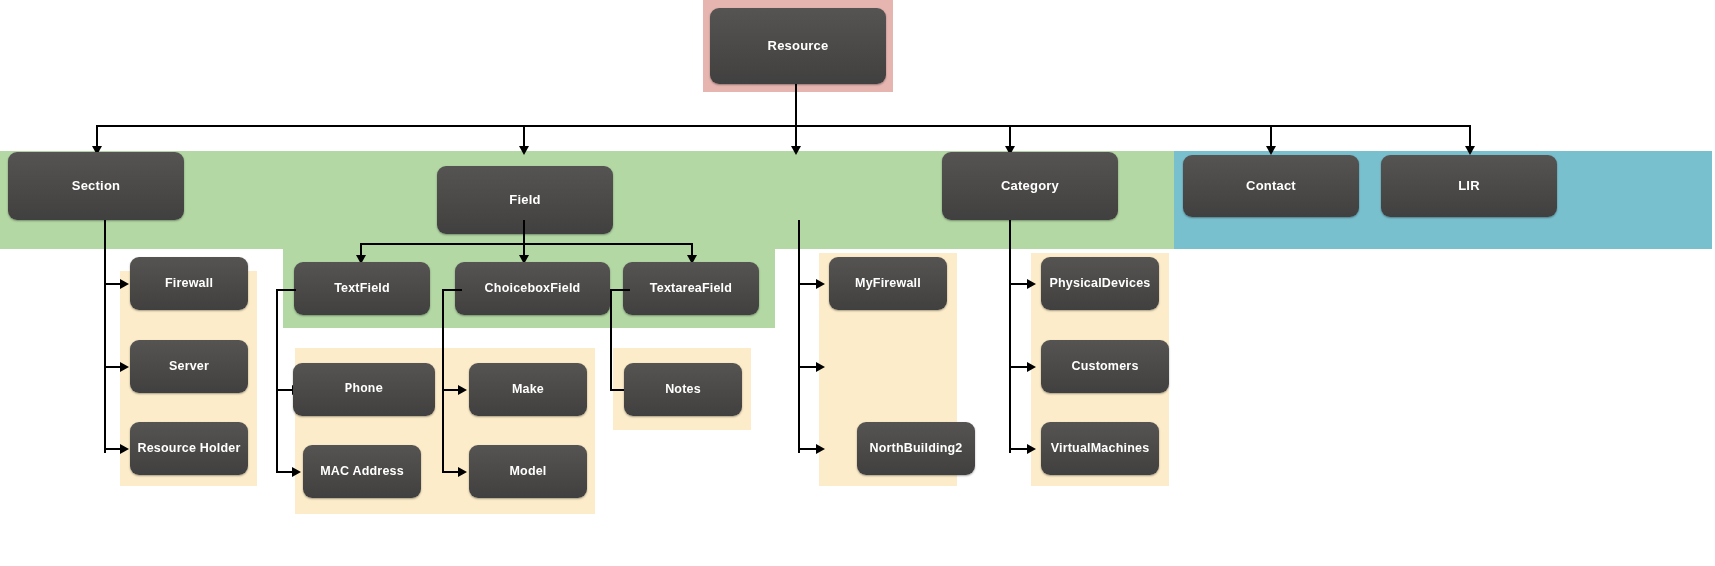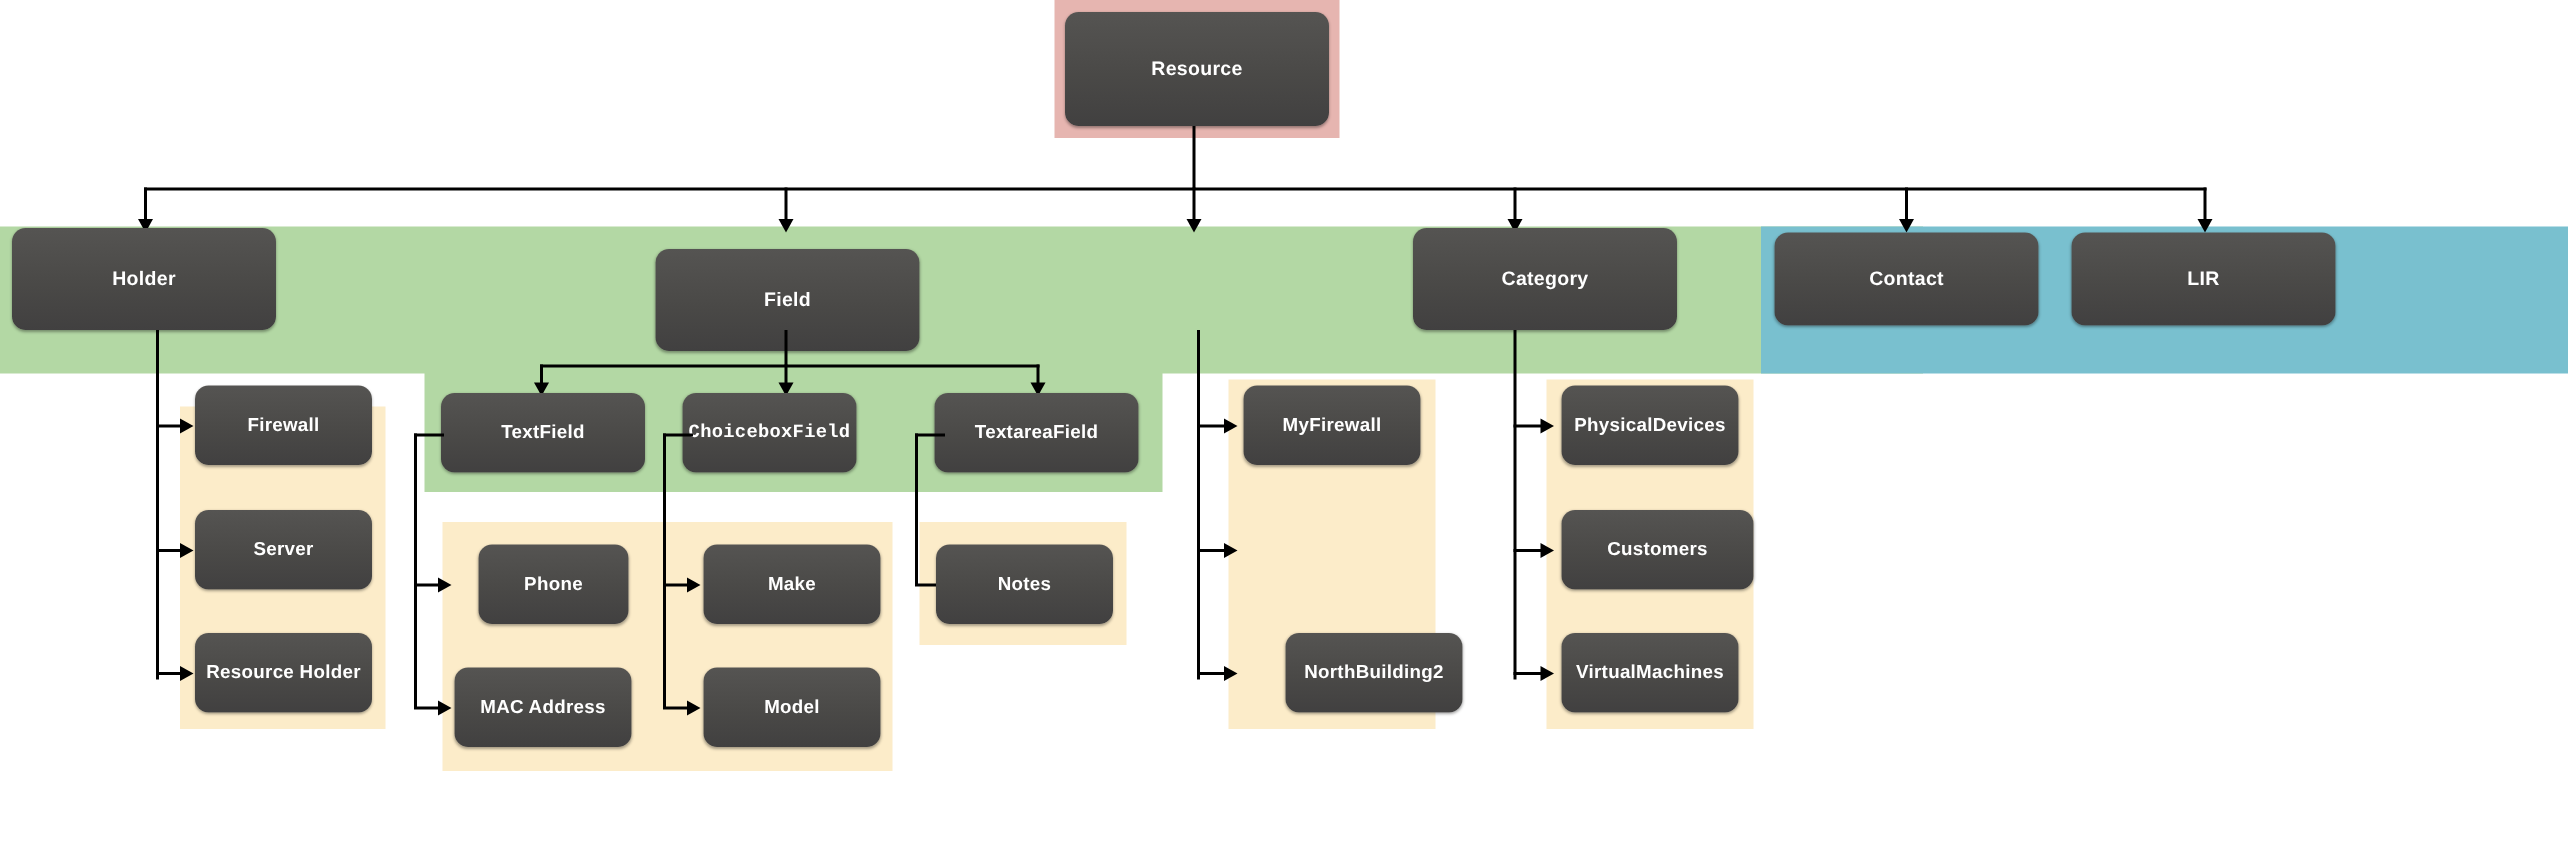--- a/index.html
+++ b/index.html
@@ -105,21 +105,21 @@
 
   <div class="edge v" style="left:1009px; top:125px; height:27px;"></div>
   <div class="arrow-down" style="left:1005px; top:146px;"></div>
 
   <div class="edge v" style="left:1270px; top:125px; height:27px;"></div>
   <div class="arrow-down" style="left:1266px; top:146px;"></div>
 
   <div class="edge v" style="left:1469px; top:125px; height:27px;"></div>
   <div class="arrow-down" style="left:1465px; top:146px;"></div>
 
-  <div class="node" style="left:8px;    top:152px; width:176px; height:68px;">Holder</div>
+  <div class="node" style="left:8px;    top:152px; width:176px; height:68px;">Section</div>
   <div class="node" style="left:437px;  top:166px; width:176px; height:68px;">Field</div>
   <div class="node" style="left:922px;  top:152px; width:176px; height:68px;margin-left:20px;">Category</div>
   <div class="node" style="left:1183px; top:155px; width:176px; height:62px;">Contact</div>
   <div class="node" style="left:1381px; top:155px; width:176px; height:62px;">LIR</div>
 
   <div class="edge v" style="left:104px; top:220px; height:233px;"></div>
   <div class="edge h" style="left:104px; top:283px; width:20px;"></div>
   <div class="arrow-right" style="left:120px; top:279px;"></div>
   <div class="edge h" style="left:104px; top:366px; width:20px;"></div>
   <div class="arrow-right" style="left:120px; top:362px;"></div>
@@ -133,31 +133,31 @@
   <div class="edge v" style="left:523px; top:220px; height:24px;"></div>
   <div class="edge h" style="left:360px; top:243px; width:333px;"></div>
   <div class="edge v" style="left:360px; top:243px; height:18px;"></div>
   <div class="arrow-down" style="left:356px; top:255px;"></div>
   <div class="edge v" style="left:523px; top:243px; height:18px;"></div>
   <div class="arrow-down" style="left:519px; top:255px;"></div>
   <div class="edge v" style="left:691px; top:243px; height:18px;"></div>
   <div class="arrow-down" style="left:687px; top:255px;"></div>
 
   <div class="node small" style="left:294px; top:262px; width:136px; height:53px;">TextField</div>
-  <div class="node small" style="left:455px; top:262px; width:116px; height:53px;font-family:Liberation Mono, monospace;">ChoiceboxField</div>
+  <div class="node small" style="left:455px; top:262px; width:155px; height:53px;">ChoiceboxField</div>
   <div class="node small" style="left:623px; top:262px; width:136px; height:53px;">TextareaField</div>
 
   <div class="edge h" style="left:276px; top:289px; width:20px;"></div>
   <div class="edge v" style="left:276px; top:289px; height:183px;"></div>
   <div class="edge h" style="left:276px; top:389px; width:20px;"></div>
   <div class="arrow-right" style="left:292px; top:385px;"></div>
   <div class="edge h" style="left:276px; top:471px; width:20px;"></div>
   <div class="arrow-right" style="left:292px; top:467px;"></div>
 
-  <div class="node small" style="left:319px; top:363px; width:100px; height:53px;">Phone</div>
+  <div class="node small" style="left:293px; top:363px; width:142px; height:53px;font-family:Liberation Mono, monospace;">Phone</div>
   <div class="node small" style="left:303px; top:445px; width:118px; height:53px;">MAC Address</div>
 
   <div class="edge h" style="left:442px; top:289px; width:20px;"></div>
   <div class="edge v" style="left:442px; top:289px; height:183px;"></div>
   <div class="edge h" style="left:442px; top:389px; width:20px;"></div>
   <div class="arrow-right" style="left:458px; top:385px;"></div>
   <div class="edge h" style="left:442px; top:471px; width:20px;"></div>
   <div class="arrow-right" style="left:458px; top:467px;"></div>
 
   <div class="node small" style="left:469px; top:363px; width:118px; height:53px;">Make</div>

